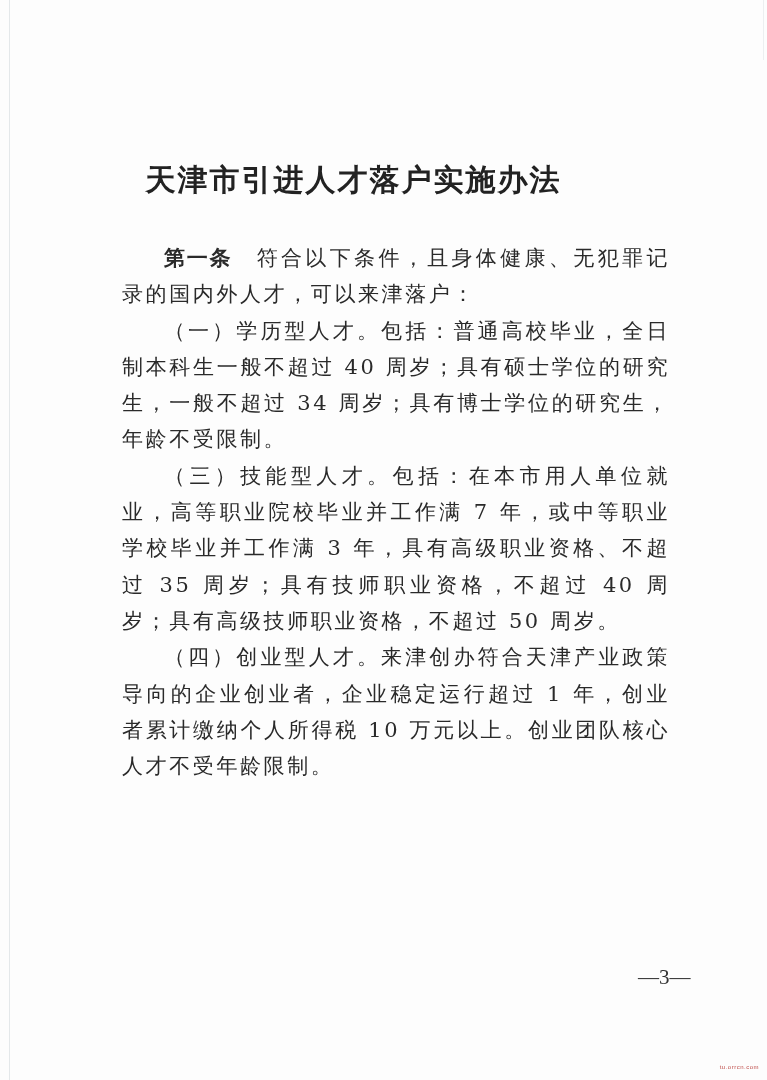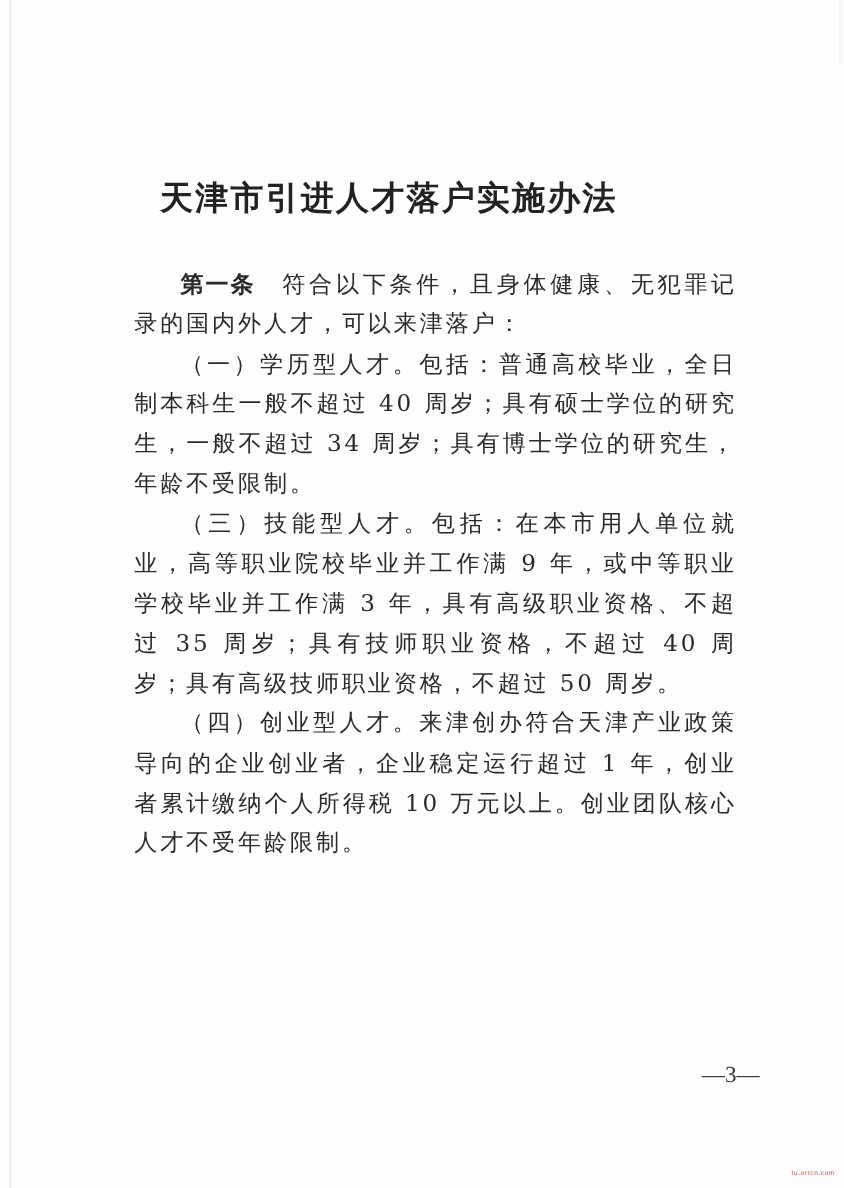--- a/index.html
+++ b/index.html
@@ -36,18 +36,18 @@
 <body>
 
 <div class="edge-left"></div>
 <div class="edge-right"></div>
 
 <h1 class="title" style="margin:0;">天津市引进人才落户实施办法</h1>
 
 <div class="content">
   <p><span class="art-head">第一条</span><span>　符合以下条件，且身体健康、无犯罪记录的国内外人才，可以来津落户：</span></p>
   <p>（一）学历型人才。包括：普通高校毕业，全日制本科生一般不超过 40 周岁；具有硕士学位的研究生，一般不超过 34 周岁；具有博士学位的研究生，年龄不受限制。</p>
-  <p>（三）技能型人才。包括：在本市用人单位就业，高等职业院校毕业并工作满 9 年，或中等职业学校毕业并工作满 3 年，具有高级职业资格、不超过 35 周岁；具有技师职业资格，不超过 40 周岁；具有高级技师职业资格，不超过 50 周岁。</p>
+  <p>（三）技能型人才。包括：在本市用人单位就业，高等职业院校毕业并工作满 7 年，或中等职业学校毕业并工作满 3 年，具有高级职业资格、不超过 35 周岁；具有技师职业资格，不超过 40 周岁；具有高级技师职业资格，不超过 50 周岁。</p>
   <p>（四）创业型人才。来津创办符合天津产业政策导向的企业创业者，企业稳定运行超过 1 年，创业者累计缴纳个人所得税 10 万元以上。创业团队核心人才不受年龄限制。</p>
 </div>
 
 <div class="page-num">—3—</div>
 <div class="watermark">tu.orrcn.com</div>
 
 </body></html>

